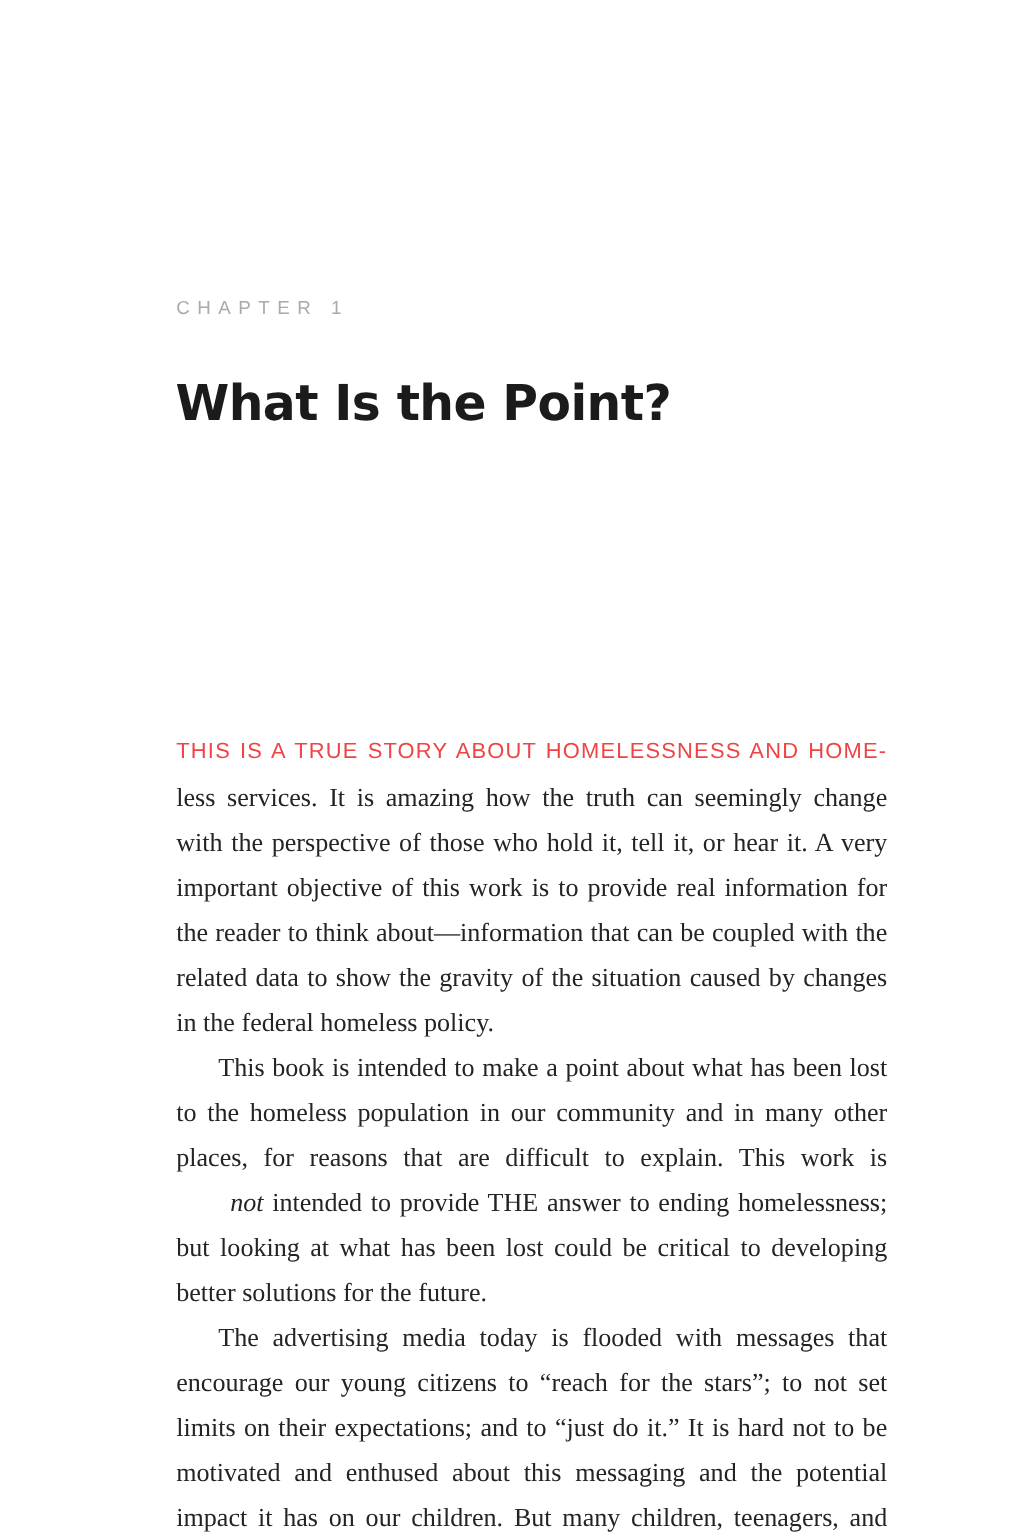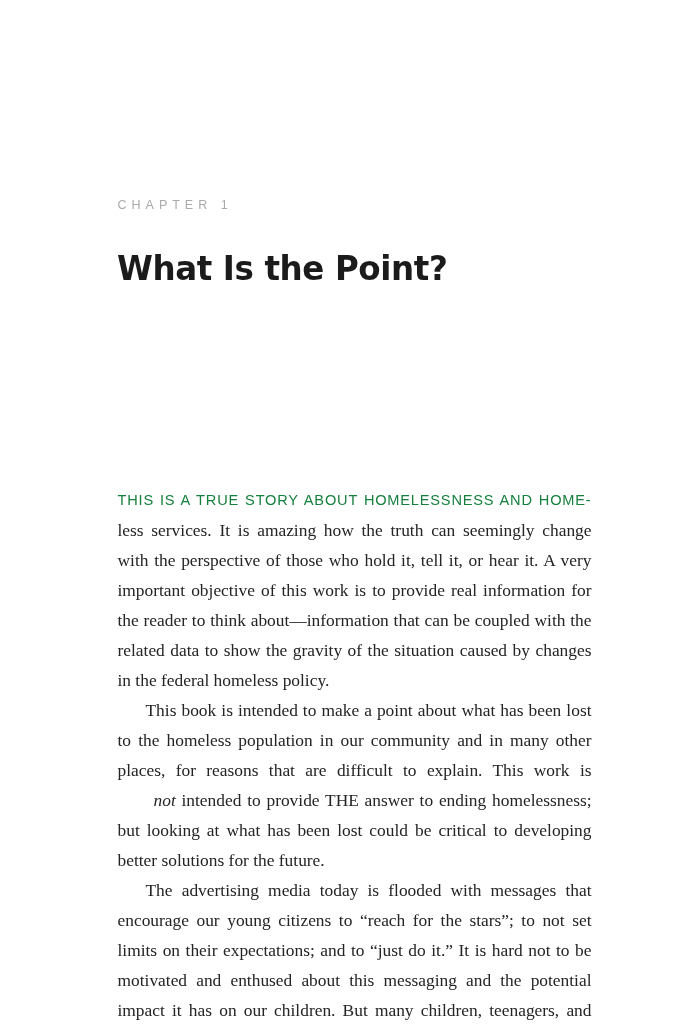--- a/index.html
+++ b/index.html
@@ -70,21 +70,21 @@
   }
 
   .body-para.indented {
     text-indent: 28px;
   }
 
   .opening-caps {
     font-family: "Liberation Sans", sans-serif;
     font-size: 14.6px;
     letter-spacing: 0.055em;
-    color: #15803d;
+    color: #ef4444;
     font-weight: 400;
   }
 
   em.emph {
     font-style: italic;
     margin-left: 36px;
   }
 </style>
 </head>
 <body>

